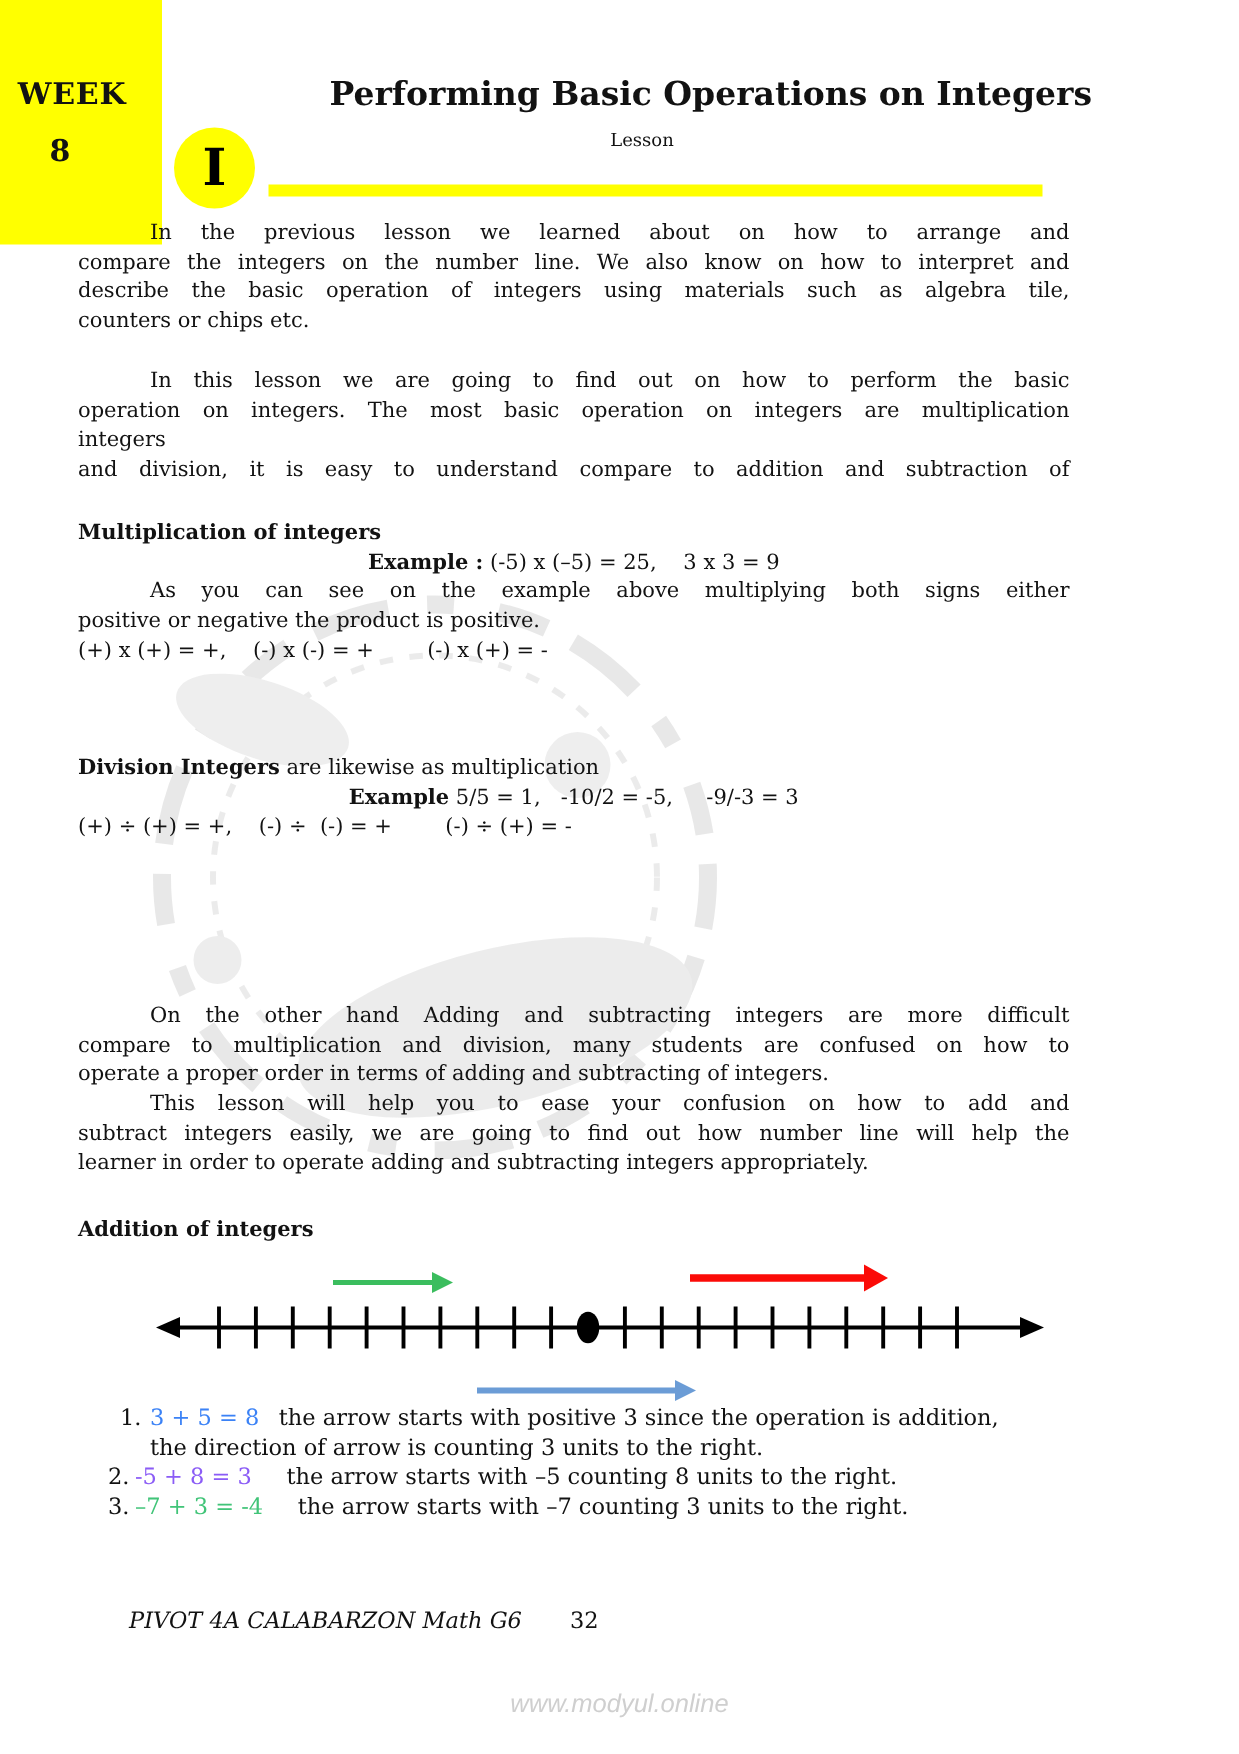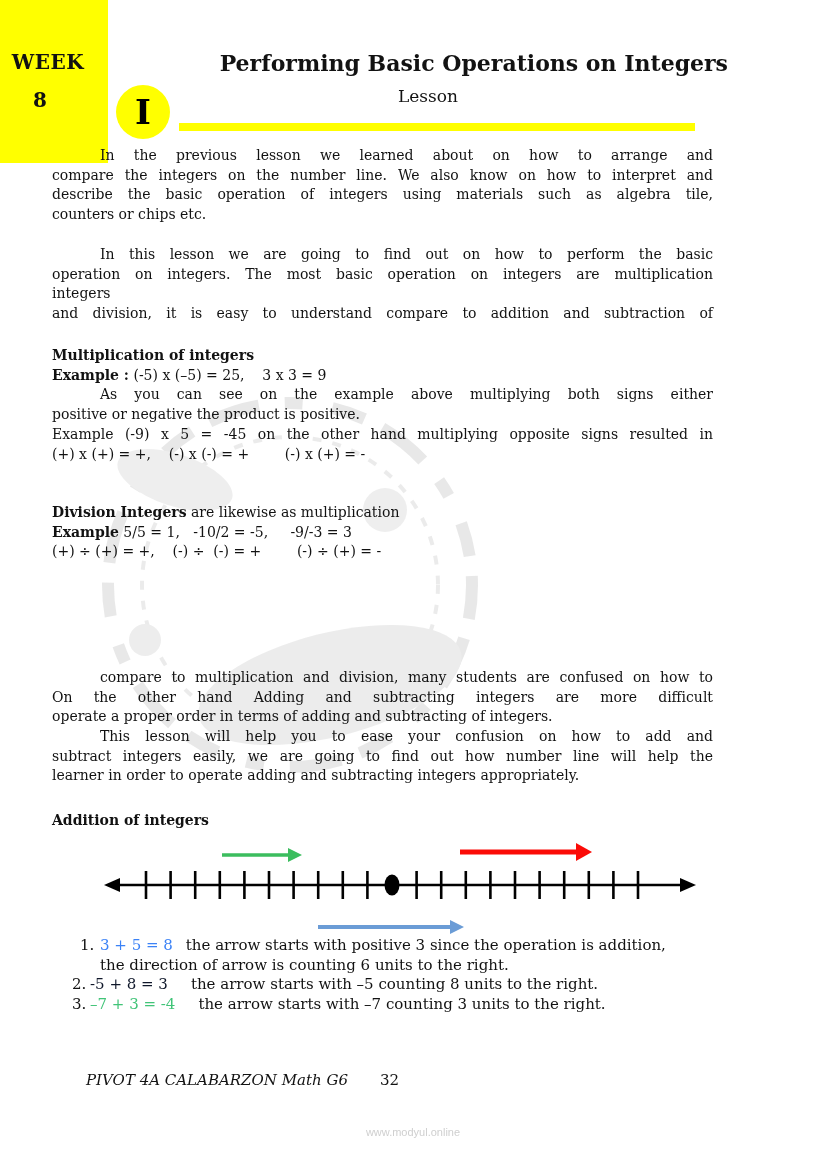--- a/index.html
+++ b/index.html
@@ -7,52 +7,52 @@
     width:826px;height:1169px;position:relative;background:#ffffff;
     font-family:"DejaVu Serif","Liberation Serif",serif;color:#121212;
     overflow:hidden;
   }
   .abs{position:absolute;}
   
   .week-box{left:0;top:0;width:108px;height:163px;}
   .week-label{left:0;top:50px;width:96px;text-align:center;font-weight:bold;font-size:20px;letter-spacing:.5px;}
   .week-number{left:0;top:88px;width:80px;text-align:center;font-weight:bold;font-size:20px;}
   .page-title{left:128px;top:50px;width:600px;text-align:right;font-weight:bold;font-size:22px;}
-  .page-subtitle{left:128px;top:86px;width:600px;text-align:center;font-size:17px;}
+  .page-subtitle{left:128px;top:86px;width:600px;text-align:center;font-size:12px;}
   .i-badge{left:116px;top:85px;width:54px;height:54px;border-radius:50%;
            display:flex;align-items:center;justify-content:center;
            font-weight:bold;font-size:34px;color:#000;}
   .title-bar{left:179px;top:123px;width:516px;height:8px;}
   
   .txt{left:52px;width:661px;font-size:14px;line-height:19.7px;}
   .tline{text-align:justify;text-align-last:justify;}
   .tline.last{text-align-last:left;}
   .indent .tline:first-child{text-indent:48px;}
   .bold{font-weight:bold;}
   .pre{white-space:pre-wrap;}
-  .hline{white-space:pre-wrap;}
+  .hline{white-space:pre-wrap;text-align:center;}
   
   .numberline-wrap{left:100px;top:838px;width:600px;height:100px;}
   
   .add-list{left:65px;width:661px;font-size:15px;line-height:19.7px;}
   .list-item{position:relative;}
   .li-1{padding-left:35px;}
   .li-2{padding-left:25px;}
   .li-marker{position:absolute;}
   .li-1 .li-marker{left:15px;}
   .li-2 .li-marker{left:7px;}
   .eq{white-space:pre-wrap;}
   .rest-gap-wide{margin-left:13px;margin-top:38px;}
   .rest-gap{margin-left:23px;}
   
   .footer-book{left:86px;top:1071px;font-size:15px;font-style:italic;}
   .footer-page{left:380px;top:1071px;font-size:15px;}
   .site-mark{left:0;top:1126px;width:826px;text-align:center;
              font-family:"Liberation Sans","DejaVu Sans",sans-serif;
-             font-size:11px;color:#cfcfcf;}
+             font-size:17px;color:#cfcfcf;font-style:italic;}
   .stamp{left:55px;top:390px;width:430px;height:400px;opacity:.32;pointer-events:none;}
   .content-layer{position:absolute;inset:0;z-index:1;}
   .stamp{z-index:0;}
 </style>
 </head>
 <body>
 
 <svg class="abs stamp" viewBox="0 0 430 400">
   <circle cx="235" cy="195" r="182" fill="none" stroke="#b9b9b9" stroke-width="12" stroke-dasharray="34 20 52 26 18 30"></circle>
   <circle cx="235" cy="195" r="148" fill="none" stroke="#c3c3c3" stroke-width="4" stroke-dasharray="9 11"></circle>
@@ -88,35 +88,34 @@
     </div>
 
   <div class="abs txt" style="top:346px">
     <div class="bold">Multiplication of integers</div>
     <div class="hline"><span class="bold">Example :</span><span class="pre"> (-5) x (–5) = 25,    3 x 3 = 9</span></div>
     <div class="indent">
         <div class="tline">As you can see on the example above multiplying both signs either</div>
         <div class="tline last">positive or negative the product is positive.</div>
       </div>
     <div>
-        <div class="tline">Example (-9) x 5 = -45 on the other hand multiplying opposite signs resulted in</div>
       </div>
     <div class="pre">(+) x (+) = +,    (-) x (-) = +        (-) x (+) = -</div>
   </div>
 
   <div class="abs txt" style="top:503px">
     <div><span class="bold">Division Integers</span><span> are likewise as multiplication</span></div>
     <div class="hline"><span class="bold">Example</span><span class="pre"> 5/5 = 1,   -10/2 = -5,     -9/-3 = 3</span></div>
     <div class="pre">(+) ÷ (+) = +,    (-) ÷  (-) = +        (-) ÷ (+) = -</div>
   </div>
 
 
   <div class="abs txt indent" style="top:668px">
+      <div class="tline">On the other hand Adding and subtracting integers are more difficult</div>
       <div class="tline">compare to multiplication and division, many students are confused on how to</div>
-      <div class="tline">On the other hand Adding and subtracting integers are more difficult</div>
       <div class="tline last">operate a proper order in terms of adding and subtracting of integers.</div>
     </div>
   <div class="abs txt indent" style="top:727px">
       <div class="tline">This lesson will help you to ease your confusion on how to add and</div>
       <div class="tline">subtract integers easily, we are going to find out how number line will help the</div>
       <div class="tline last">learner in order to operate adding and subtracting integers appropriately.</div>
     </div>
 
   <div class="abs txt bold" style="top:811px">Addition of integers</div>
 
@@ -166,25 +165,25 @@
         <line x1="218" y1="89" x2="350" y2="89" stroke-width="4" stroke="#6b9cd6"></line>
         <polygon points="350,82 364,89 350,96" fill="#6b9cd6"></polygon>
       </g>
     </svg>
   </div>
 
   <div class="abs add-list" style="top:936px">
     <div class="list-item li-1">
       <span class="li-marker">1.</span>
       <div><span class="eq" style="color: #3b82f6;">3 + 5 = 8</span><span class="rest-gap-wide">the arrow starts with positive 3 since the operation is addition,</span></div>
-      <div>the direction of arrow is counting 6 units to the right.</div>
+      <div>the direction of arrow is counting 3 units to the right.</div>
     </div>
     <div class="list-item li-2">
       <span class="li-marker">2.</span>
-      <span class="eq" style="color: #0f172a;">-5 + 8 = 3</span><span class="rest-gap">the arrow starts with –5 counting 8 units to the right.</span>
+      <span class="eq" style="color: #8b5cf6;">-5 + 8 = 3</span><span class="rest-gap">the arrow starts with –5 counting 8 units to the right.</span>
     </div>
     <div class="list-item li-2">
       <span class="li-marker">3.</span>
       <span class="eq" style="color: rgb(65, 196, 120);">–7 + 3 = -4</span><span class="rest-gap">the arrow starts with –7 counting 3 units to the right.</span>
     </div>
   </div>
 
   <div class="abs footer-book">PIVOT 4A CALABARZON Math G6</div>
   <div class="abs footer-page">32</div>
   <div class="abs site-mark">www.modyul.online</div>

